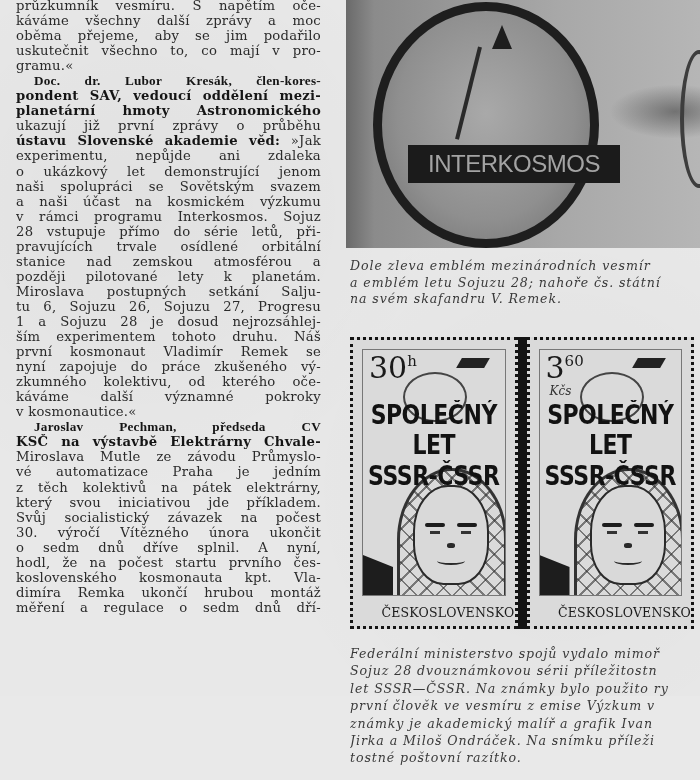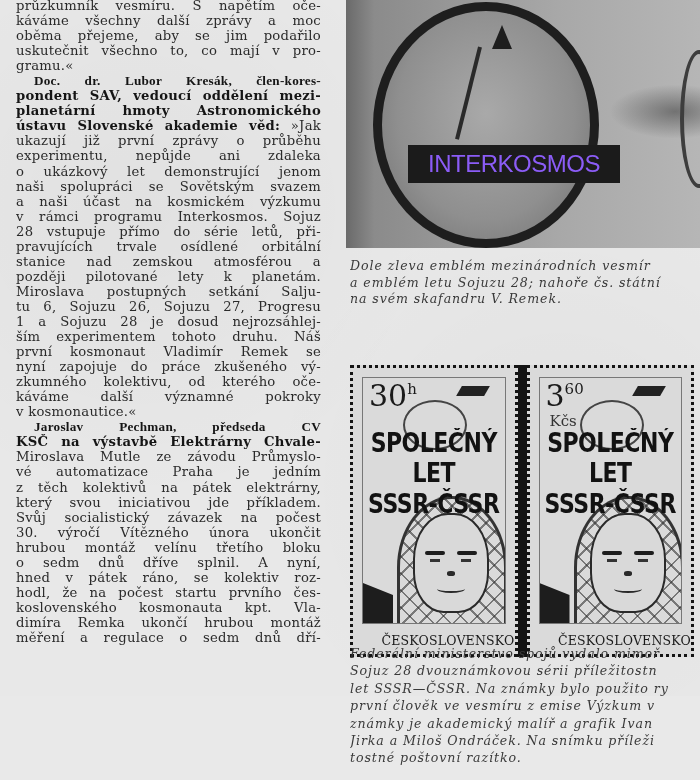--- a/index.html
+++ b/index.html
@@ -73,21 +73,21 @@
     width: 4px; height: 95px;
     background: #2a2a2a;
     transform: rotate(14deg);
     transform-origin: top;
   }
   .emblem-band {
     position: absolute;
     left: 26px; top: 134px;
     width: 212px; height: 38px;
     background: #1b1b1b;
-    color: #8b5cf6;
+    color: #a3a3a3;
     font-family: "Liberation Sans", sans-serif;
     font-size: 24px;
     line-height: 38px;
     text-align: center;
     letter-spacing: -0.5px;
   }
   .photo-right-shadow {
     position: absolute;
     right: -18px; top: 50px;
     width: 30px; height: 130px;
@@ -113,21 +113,20 @@
 
   
   .stamps {
     position: absolute;
     left: 350px; top: 337px;
     width: 344px; height: 292px;
     background: #141414;
     box-sizing: border-box;
     display: flex;
     gap: 9px;
-    margin-top: 28px;
   }
   .stamp {
     position: relative;
     flex: 1;
     background: #dadada;
     box-sizing: border-box;
     border: 3px dotted #141414;
     overflow: hidden;
   }
   .stamp-inner {
@@ -146,22 +145,23 @@
   }
   .stamp-value sup {
     font-size: 15px;
     vertical-align: top;
     line-height: 18px;
   }
   .stamp-currency {
     position: absolute;
     left: 10px; top: 34px;
     font-family: "DejaVu Serif", serif;
-    font-size: 15px;
+    font-size: 12px;
     color: #333;
+    font-style: italic;
   }
   .stamp-rocket {
     position: absolute;
     right: 18px; top: 8px;
     width: 28px; height: 10px;
     background: #222;
     transform: skewX(-30deg);
   }
   .stamp-orbit {
     position: absolute;
@@ -258,22 +258,22 @@
 
   <div class="col-left" id="article-col">
       <span class="ln"><span>průzkumník vesmíru. S napětím oče-</span></span>
       <span class="ln"><span>káváme všechny další zprávy a moc</span></span>
       <span class="ln"><span>oběma přejeme, aby se jim podařilo</span></span>
       <span class="ln"><span>uskutečnit všechno to, co mají v pro-</span></span>
       <span class="ln last"><span>gramu.«</span></span>
       <span class="ln indent"><b>Doc. dr. Lubor Kresák, člen-kores-</b></span>
       <span class="ln"><b>pondent SAV, vedoucí oddělení mezi-</b></span>
       <span class="ln"><b>planetární hmoty Astronomického</b></span>
+      <span class="ln"><span>ukazují již první zprávy o průběhu</span></span>
       <span class="ln"><b>ústavu Slovenské akademie věd:</b><span> »Jak</span></span>
-      <span class="ln"><span>ukazují již první zprávy o průběhu</span></span>
       <span class="ln"><span>experimentu, nepůjde ani zdaleka</span></span>
       <span class="ln"><span>o ukázkový let demonstrující jenom</span></span>
       <span class="ln"><span>naši spolupráci se Sovětským svazem</span></span>
       <span class="ln"><span>a naši účast na kosmickém výzkumu</span></span>
       <span class="ln"><span>v rámci programu Interkosmos. Sojuz</span></span>
       <span class="ln"><span>28 vstupuje přímo do série letů, při-</span></span>
       <span class="ln"><span>pravujících trvale osídlené orbitální</span></span>
       <span class="ln"><span>stanice nad zemskou atmosférou a</span></span>
       <span class="ln"><span>později pilotované lety k planetám.</span></span>
       <span class="ln"><span>Miroslava postupných setkání Salju-</span></span>
@@ -286,23 +286,21 @@
       <span class="ln"><span>káváme další významné pokroky</span></span>
       <span class="ln last"><span>v kosmonautice.«</span></span>
       <span class="ln indent"><b>Jaroslav Pechman, předseda CV</b></span>
       <span class="ln"><b>KSČ na výstavbě Elektrárny Chvale-</b></span>
       <span class="ln"><span>Miroslava Mutle ze závodu Průmyslo-</span></span>
       <span class="ln"><span>vé automatizace Praha je jedním</span></span>
       <span class="ln"><span>z těch kolektivů na pátek elektrárny,</span></span>
       <span class="ln"><span>který svou iniciativou jde příkladem.</span></span>
       <span class="ln"><span>Svůj socialistický závazek na počest</span></span>
       <span class="ln"><span>30. výročí Vítězného února ukončit</span></span>
-      <span class="ln"><span>hrubou montáž velínu třetího bloku</span></span>
       <span class="ln"><span>o sedm dnů dříve splnil. A nyní,</span></span>
-      <span class="ln"><span>hned v pátek ráno, se kolektiv roz-</span></span>
       <span class="ln"><span>hodl, že na počest startu prvního čes-</span></span>
       <span class="ln"><span>koslovenského kosmonauta kpt. Vla-</span></span>
       <span class="ln"><span>dimíra Remka ukončí hrubou montáž</span></span>
       <span class="ln"><span>měření a regulace o sedm dnů dří-</span></span>
     </div>
 
   <div class="photo">
     <div class="emblem">
       <div class="emblem-rocket"></div>
       <div class="emblem-trail"></div>

